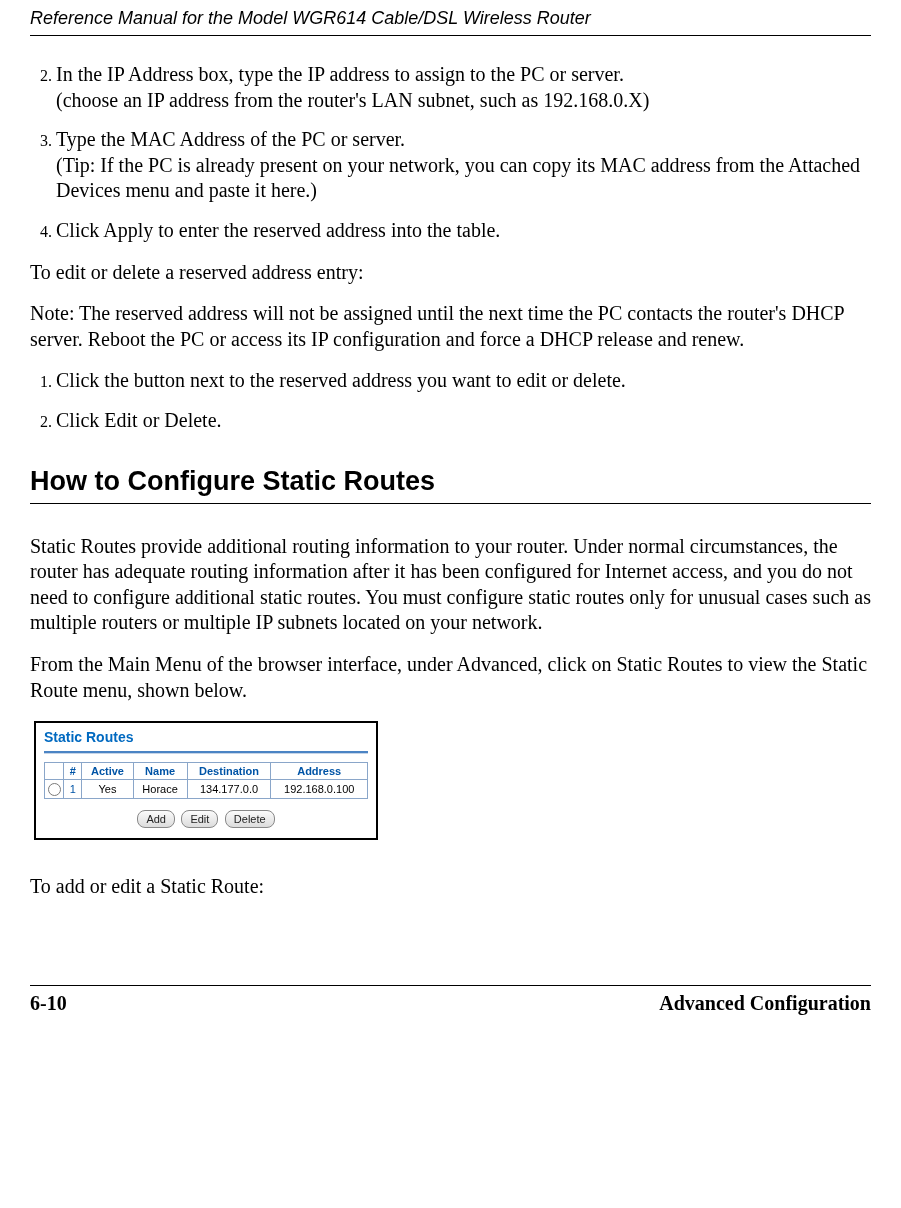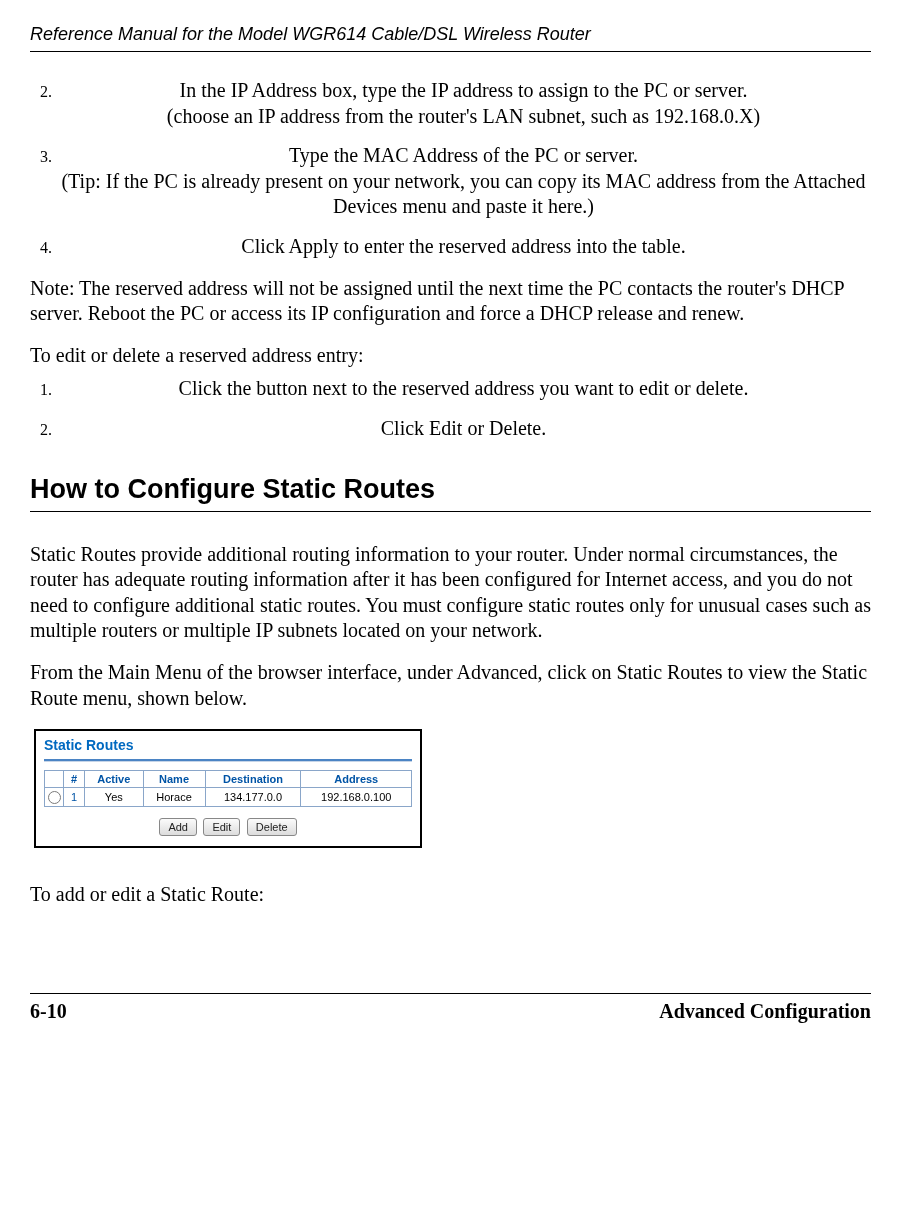--- a/index.html
+++ b/index.html
@@ -11,34 +11,33 @@
     width: 901px;
   }
   .page {
     padding: 0 30px 20px 30px;
     box-sizing: border-box;
   }
   .running-header {
     font-style: italic;
     font-family: Arial, Helvetica, sans-serif;
     font-size: 18px;
-    padding-top: 24px;
+    padding-top: 8px;
     padding-bottom: 6px;
     border-bottom: 1.5px solid #000;
     margin-bottom: 26px;
   }
   ol.main-list {
     margin: 0;
     padding-left: 26px;
     font-size: 20px;
   }
   ol.main-list li {
     margin-bottom: 14px;
     line-height: 1.28;
-    text-align: center;
   }
   ol.main-list li::marker {
     font-size: 16px;
   }
   p.body {
     font-size: 20px;
     line-height: 1.28;
     margin: 16px 0;
   }
   h2.section {
@@ -49,21 +48,21 @@
     margin-bottom: 0;
     padding-bottom: 6px;
     border-bottom: 1.5px solid #000;
   }
   .figure-wrap {
     margin-top: 18px;
     margin-left: 4px;
   }
   .figure-box {
     border: 2px solid #000;
-    width: 388px;
+    width: 344px;
     padding: 6px 8px 10px 8px;
     box-sizing: border-box;
     background: #fff;
     font-family: Verdana, Arial, sans-serif;
   }
   .fig-title {
     color: #0069c0;
     font-weight: bold;
     font-size: 14px;
     margin-bottom: 6px;
@@ -104,21 +103,21 @@
   .btn-row {
     text-align: center;
     margin-top: 10px;
   }
   .ui-btn {
     display: inline-block;
     font-family: Verdana, Arial, sans-serif;
     font-size: 11px;
     padding: 2px 8px;
     border: 1px solid #888;
-    border-radius: 3px;
+    border-radius: 8px;
     background: linear-gradient(#fbfbfb, #dcdcdc);
     margin: 0 1px;
     color: #222;
   }
   .figure-caption {
     font-family: Arial, Helvetica, sans-serif;
     font-weight: bold;
     font-size: 19px;
     margin-top: 22px;
   }
@@ -146,23 +145,23 @@
   <div class="running-header">Reference Manual for the Model WGR614 Cable/DSL Wireless Router</div>
 
   <ol class="main-list" start="2">
     <li style="white-space:pre-line">In the IP Address box, type the IP address to assign to the PC or server.
 (choose an IP address from the router's LAN subnet, such as 192.168.0.X)</li>
     <li style="white-space:pre-line">Type the MAC Address of the PC or server.
 (Tip: If the PC is already present on your network, you can copy its MAC address from the Attached Devices menu and paste it here.)</li>
     <li>Click Apply to enter the reserved address into the table.</li>
   </ol>
 
+  <p class="body" style="margin-bottom:8px">To edit or delete a reserved address entry:</p>
+
   <p class="body">Note: The reserved address will not be assigned until the next time the PC contacts the router's DHCP server. Reboot the PC or access its IP configuration and force a DHCP release and renew.</p>
-
-  <p class="body" style="margin-bottom:8px">To edit or delete a reserved address entry:</p>
 
   <ol class="main-list" start="1">
     <li>Click the button next to the reserved address you want to edit or delete.</li>
     <li>Click Edit or Delete.</li>
   </ol>
 
   <h2 class="section">How to Configure Static Routes</h2>
 
   <p class="body" style="margin-top:30px">Static Routes provide additional routing information to your router. Under normal circumstances, the router has adequate routing information after it has been configured for Internet access, and you do not need to configure additional static routes. You must configure static routes only for unusual cases such as multiple routers or multiple IP subnets located on your network.</p>
 

